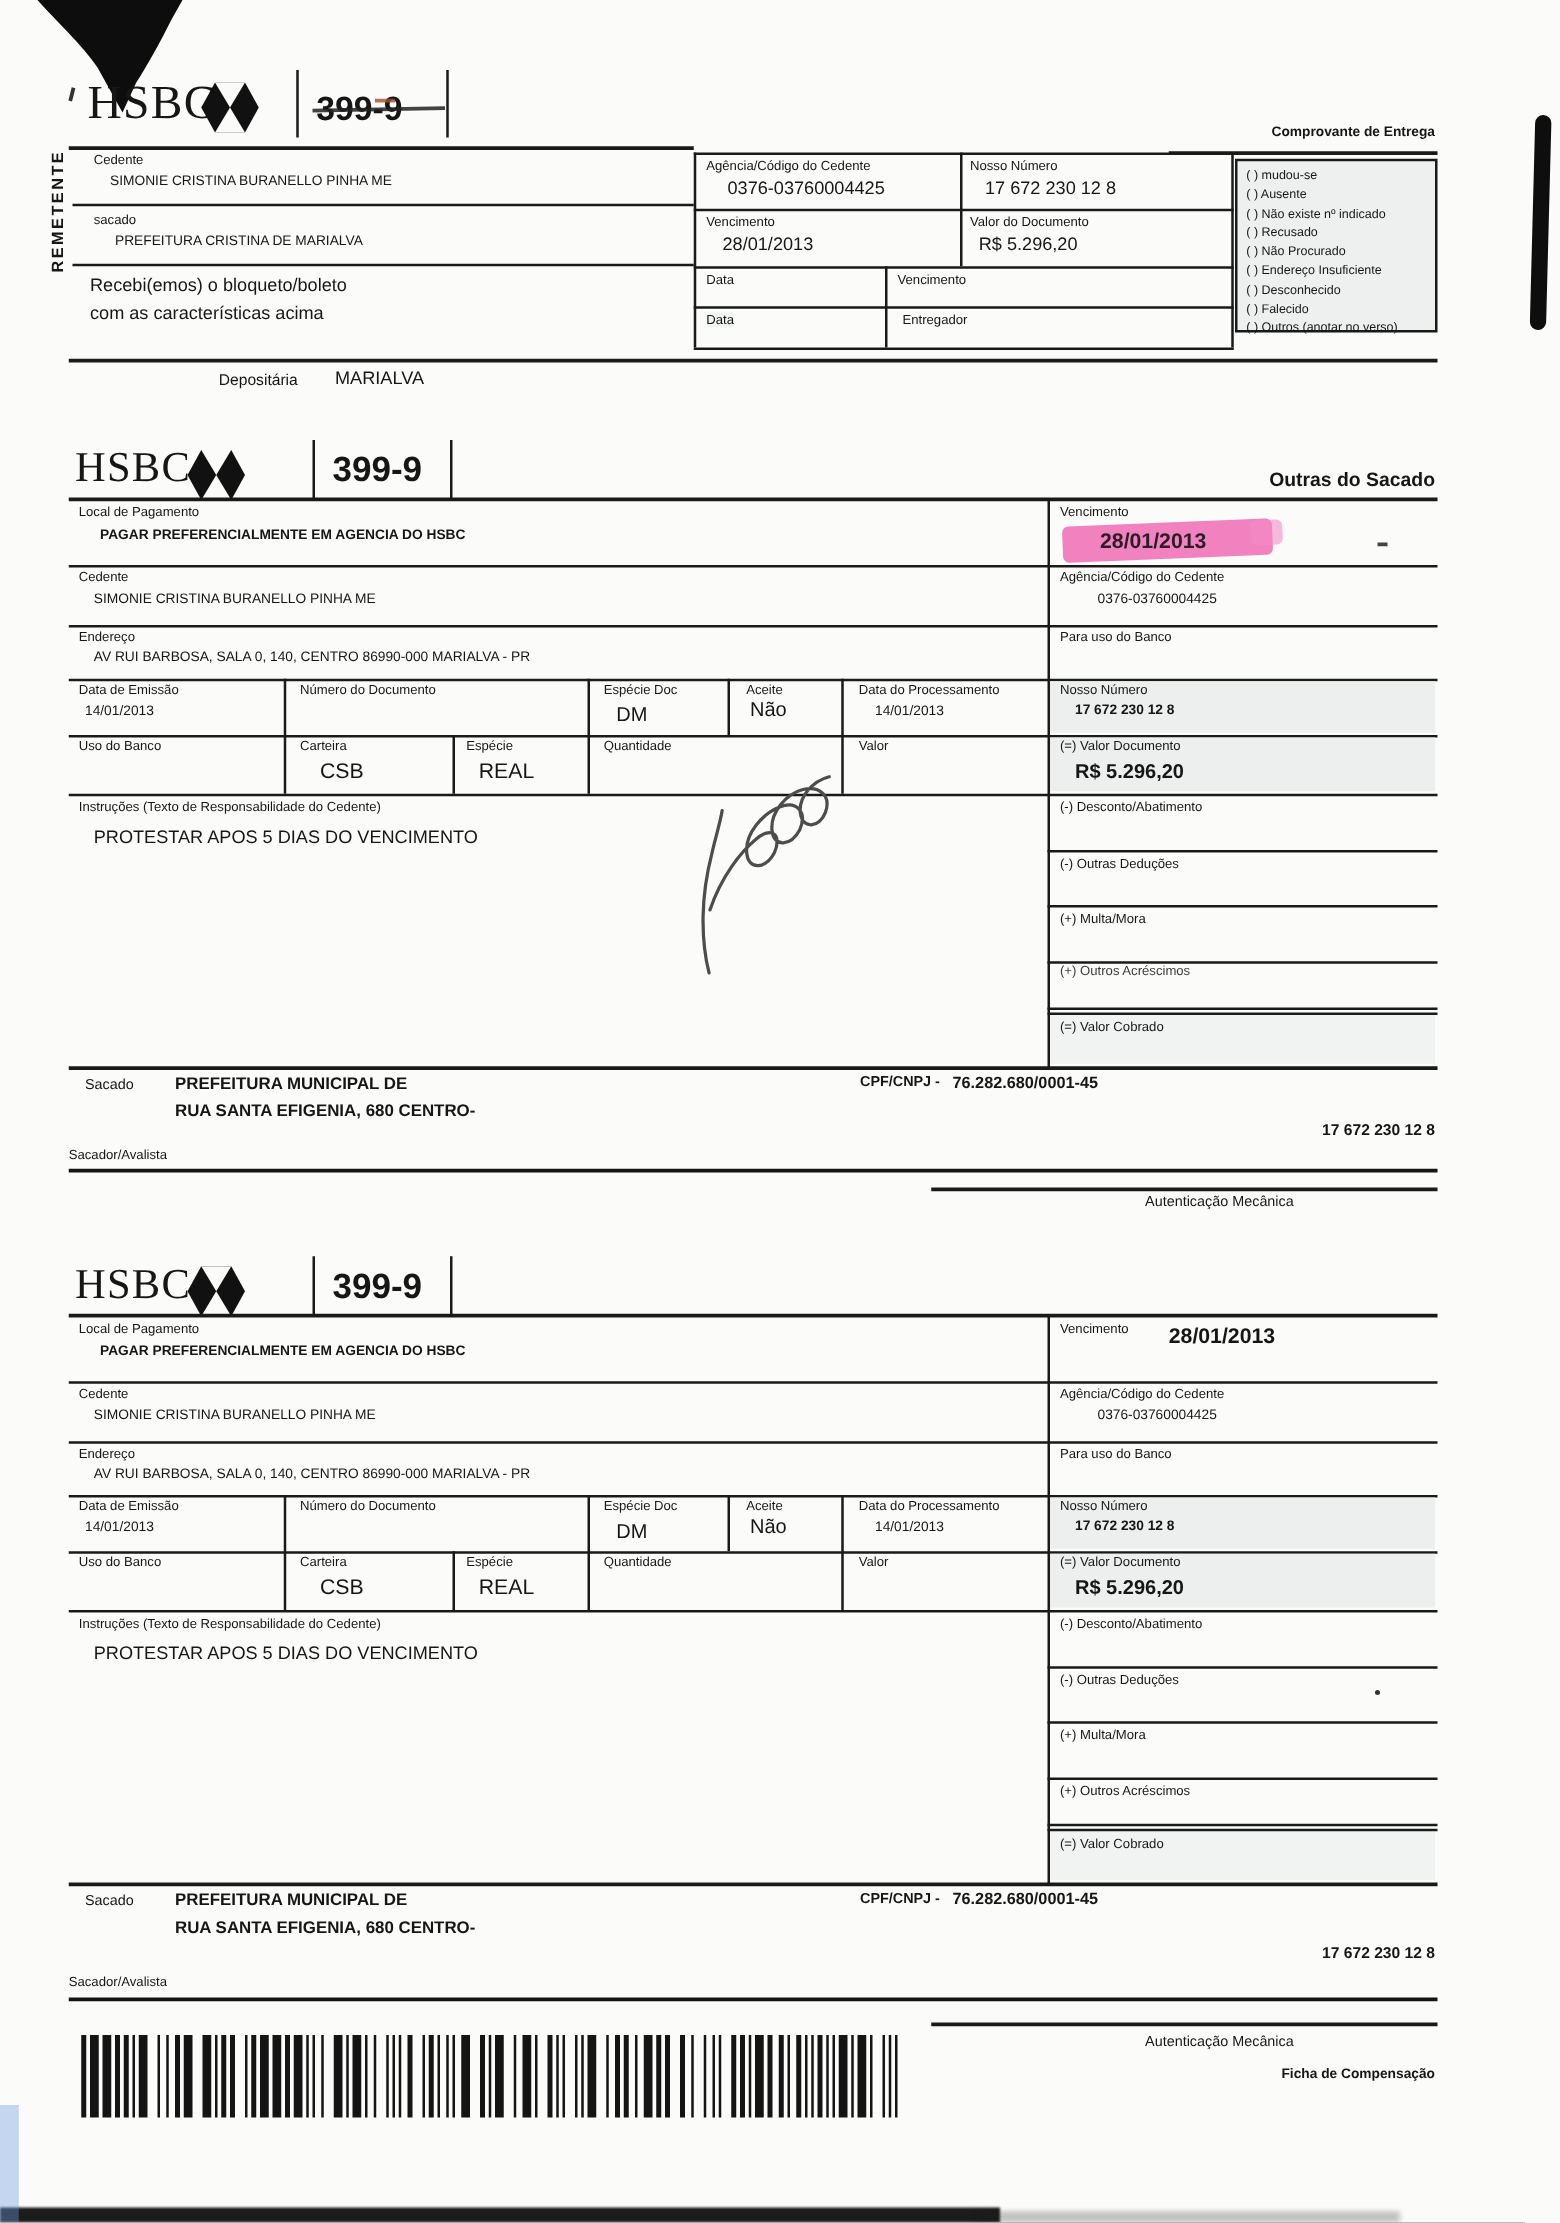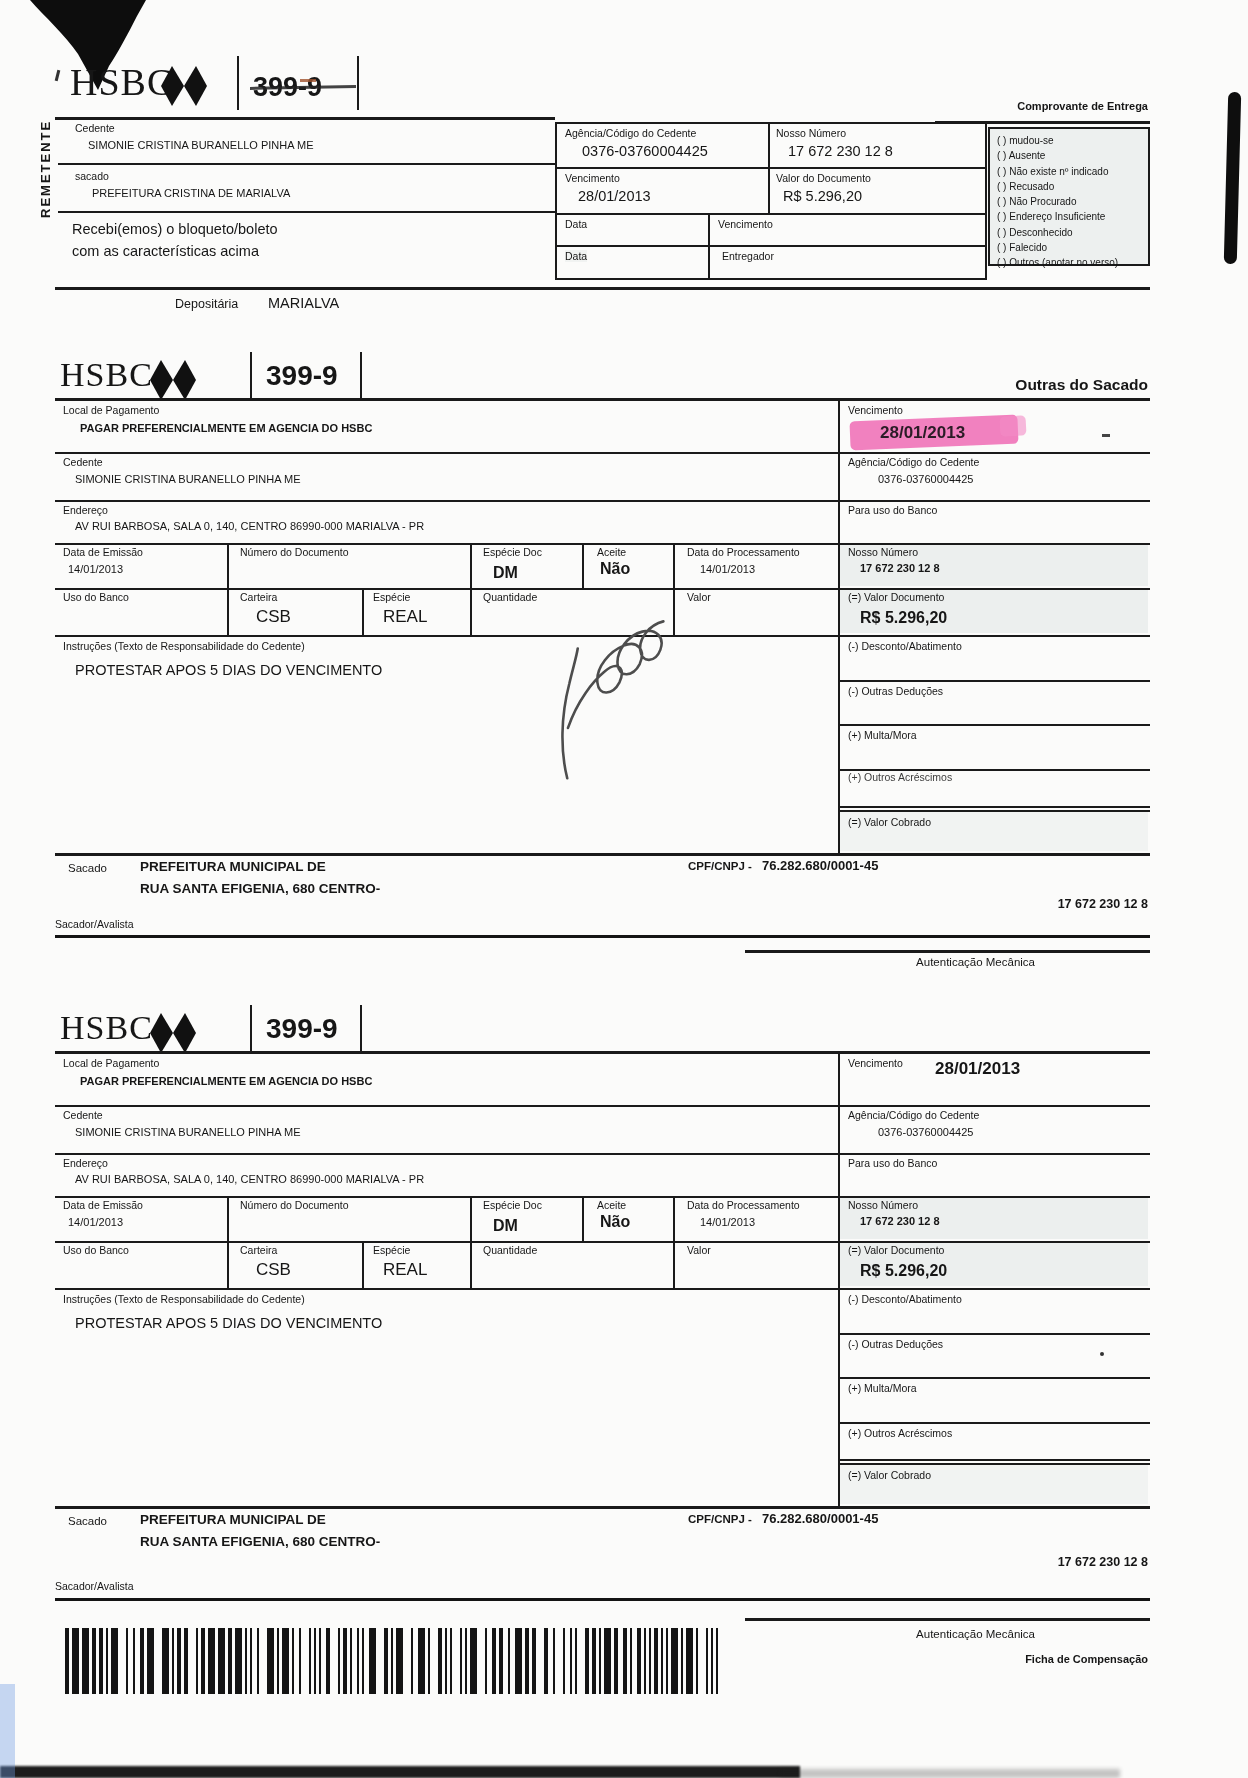--- a/index.html
+++ b/index.html
@@ -9,21 +9,21 @@
   .page svg{position:absolute;}
   .hl{height:2px;background:#1a1a1a;}
   .hl3{height:3px;background:#141414;}
   .vl{width:2px;background:#1a1a1a;}
   .t10{font-size:10.5px;line-height:12px;}
   .t11{font-size:11.5px;}
   .t12{font-size:12.5px;}
   .t13{font-size:13px;}
   .t14{font-size:14.5px;}
   .t15{font-size:11px;}
-  .t16{font-size:16px;font-weight:bold;}
+  .t16{font-size:16px;}
   .t17{font-size:17px;}
   .b{font-weight:700;}
   .tr{text-align:right;}
   .gray{background:#ecefee;}
   .lgray{background:#f1f3f2;}
   .cbx{background:#edf0ef;border:2px solid #1a1a1a;padding:4px 0 0 7px;box-sizing:border-box;}
   .cbx .item{position:relative;display:block;font-size:10px;line-height:15.3px;white-space:nowrap;}
   .hsbc-word{font-family:"Liberation Serif",serif;letter-spacing:1px;}
   .vert{writing-mode:vertical-rl;transform:rotate(180deg);font-weight:700;letter-spacing:2px;font-size:13px;}
   .pink{background:#ee5fae;opacity:.78;border-radius:5px;transform:rotate(-2.3deg);}

